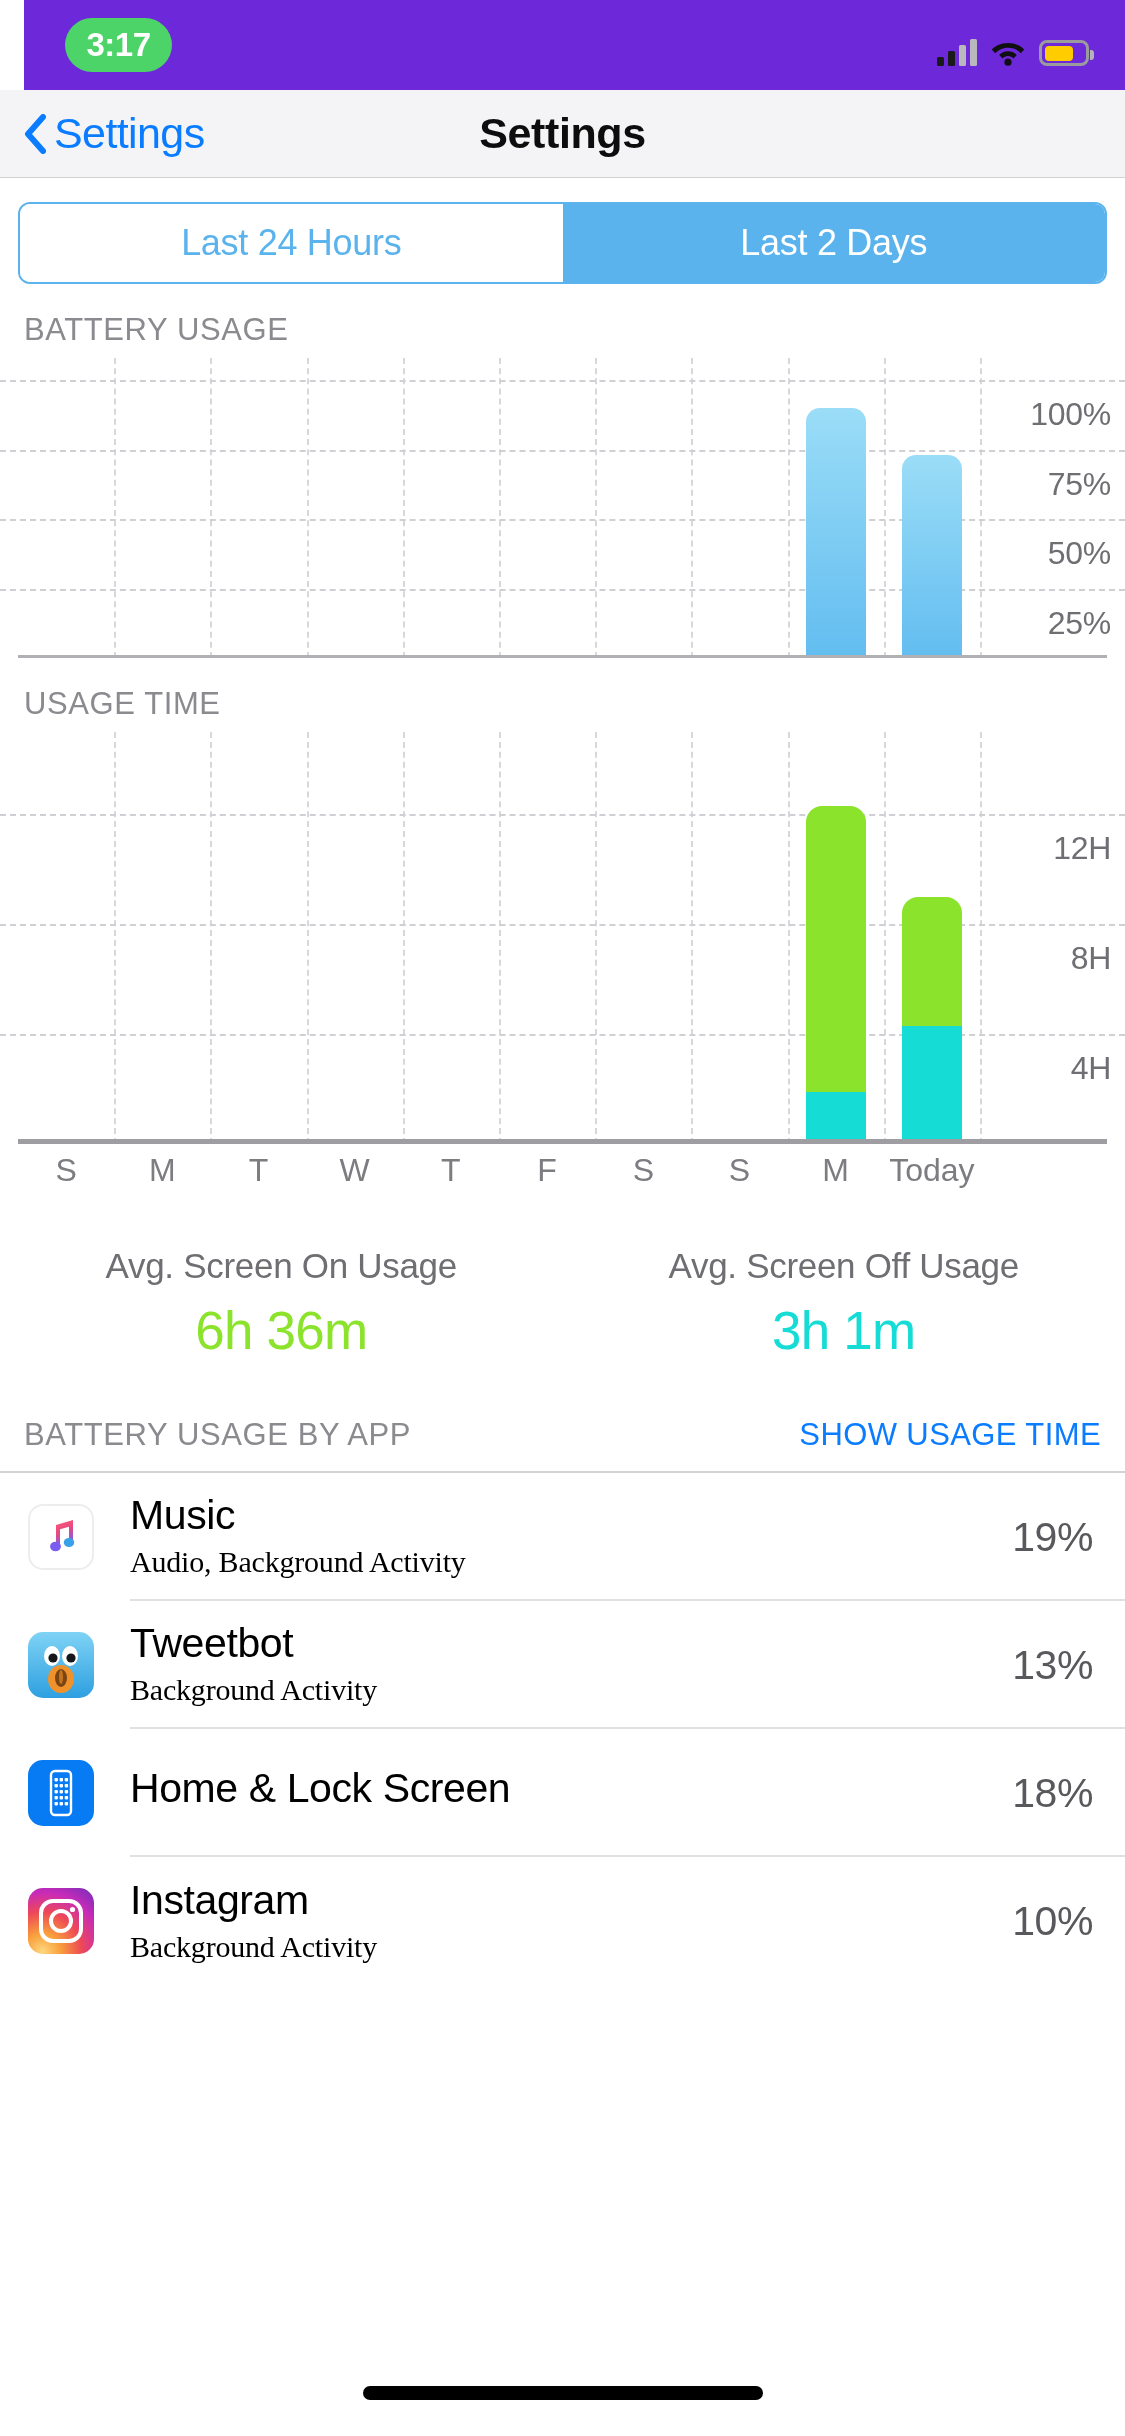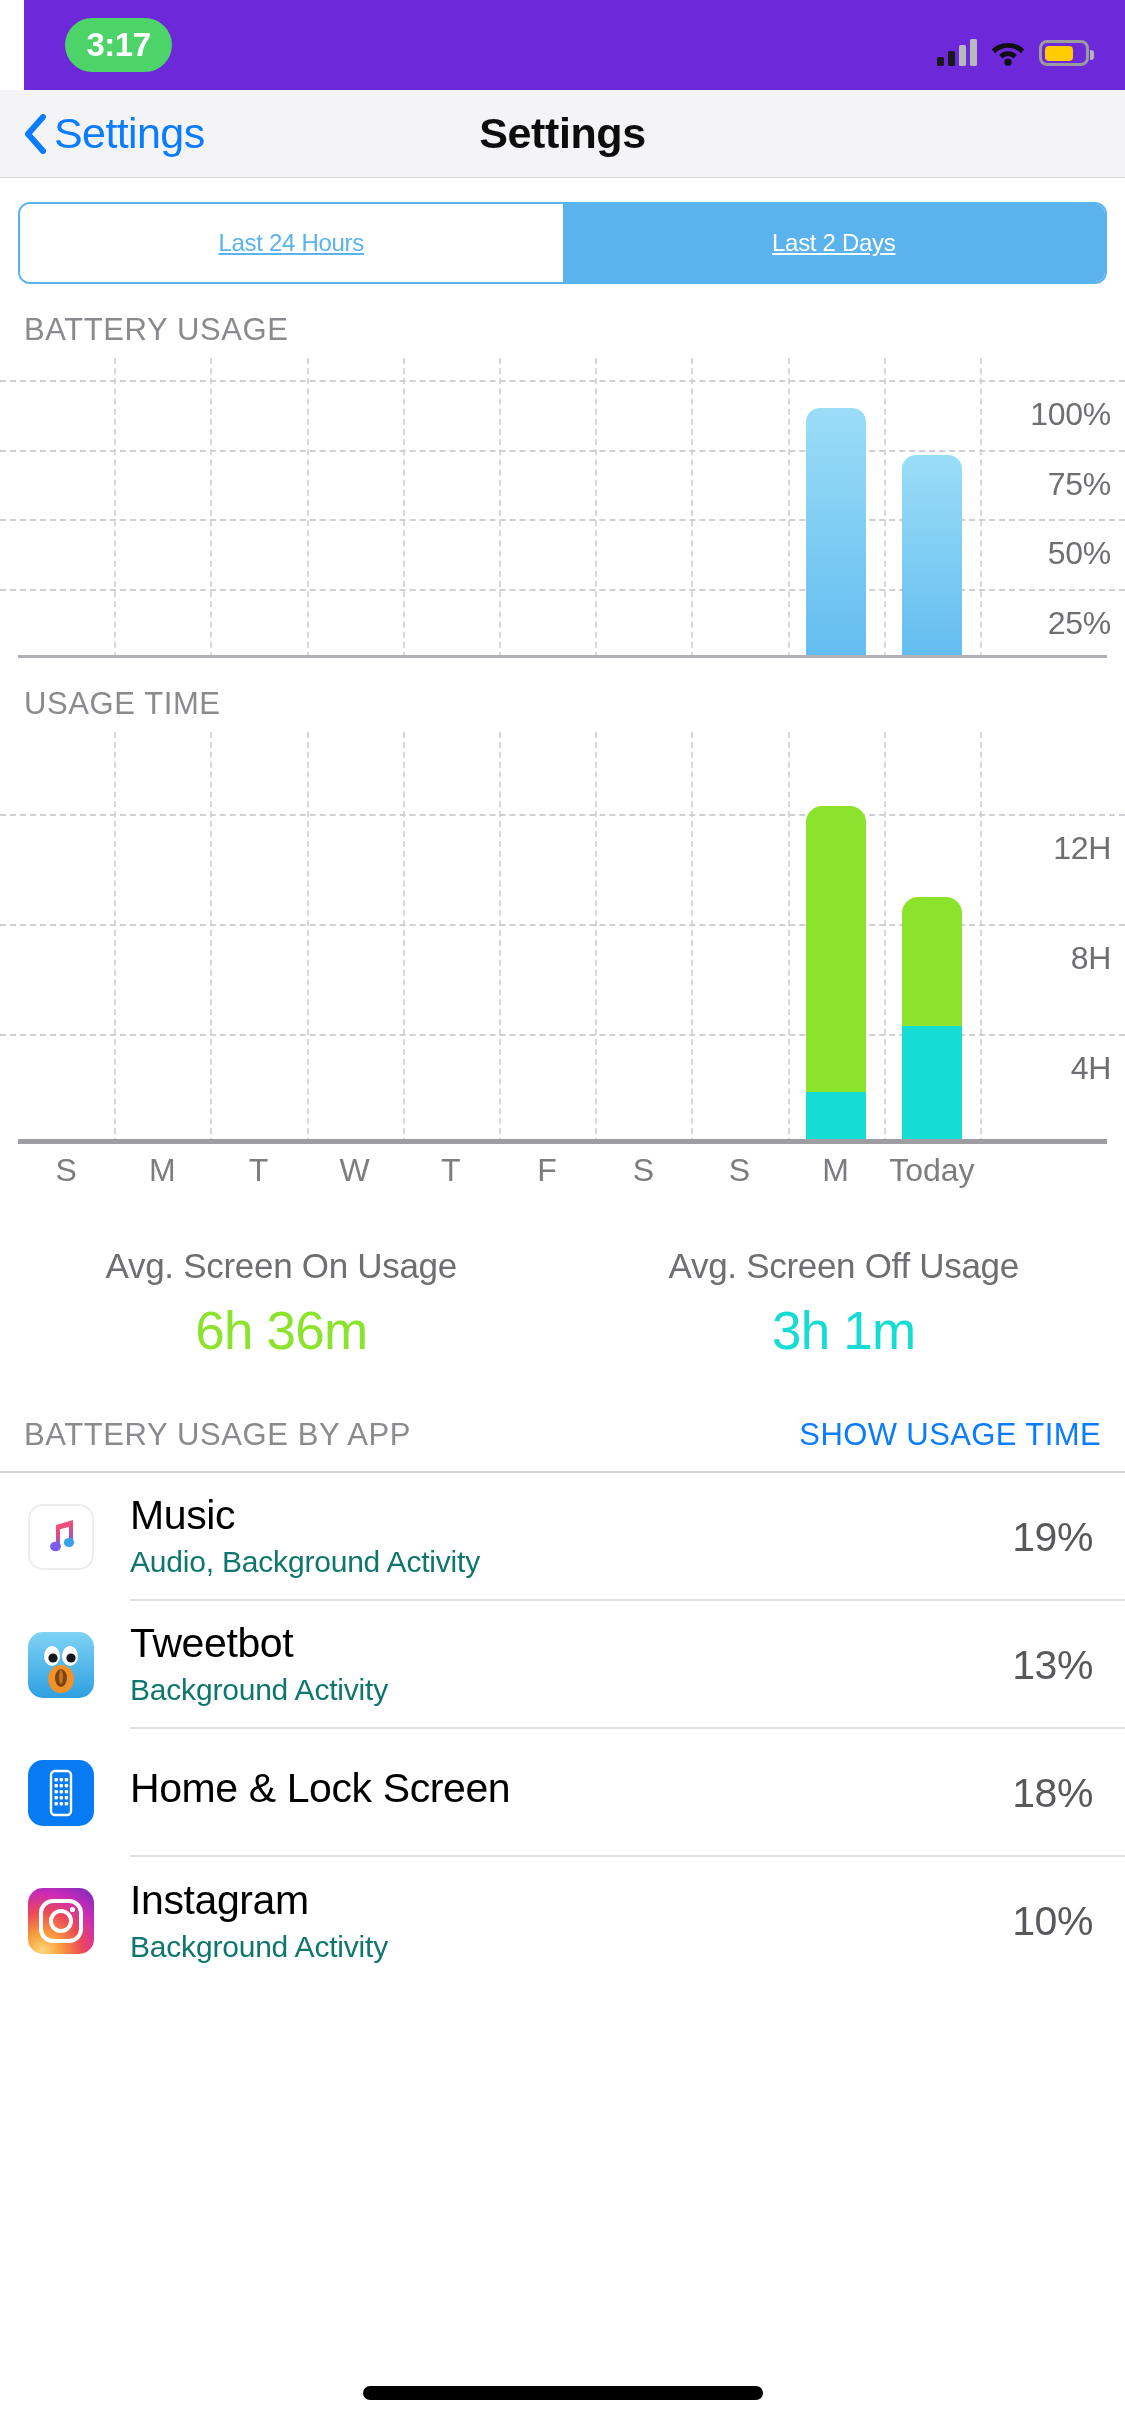--- a/index.html
+++ b/index.html
@@ -106,24 +106,23 @@
   .segmented{
     display:flex;
     height:82px;
     border:2px solid #5AB3EC;
     border-radius:12px;
     overflow:hidden;
   }
   .seg-item{
     flex:1;
     display:flex; align-items:center; justify-content:center;
-    font-size:24px;
+    font-size:36px;
     letter-spacing:-0.3px;
     cursor:pointer;
-    text-decoration:underline;
   }
   .seg-item.inactive{ background:#ffffff; color:#5AB3EC; }
   .seg-item.active{ background:#5AB3EC; color:#ffffff; }
 
   
   .chart-section{ background:#ffffff; padding:0 0 0 0; }
   .chart-label{
     font-size:31px;
     color:#8a8a8f;
     letter-spacing:0.6px;
@@ -270,23 +269,24 @@
   }
   .app-row:last-child .app-body{ border-bottom:none; }
   .app-name{
     font-size:41px;
     color:#000000;
     letter-spacing:-0.4px;
     line-height:1.12;
   }
   .app-sub{
     font-size:30px;
-    color:#0f766e;
+    color:#000000;
     letter-spacing:-0.2px;
     margin-top:6px;
+    font-family:Liberation Serif, serif;
   }
   .app-pct{
     position:absolute;
     right:32px;
     font-size:41px;
     color:#58585d;
     letter-spacing:-0.4px;
   }
 
   

